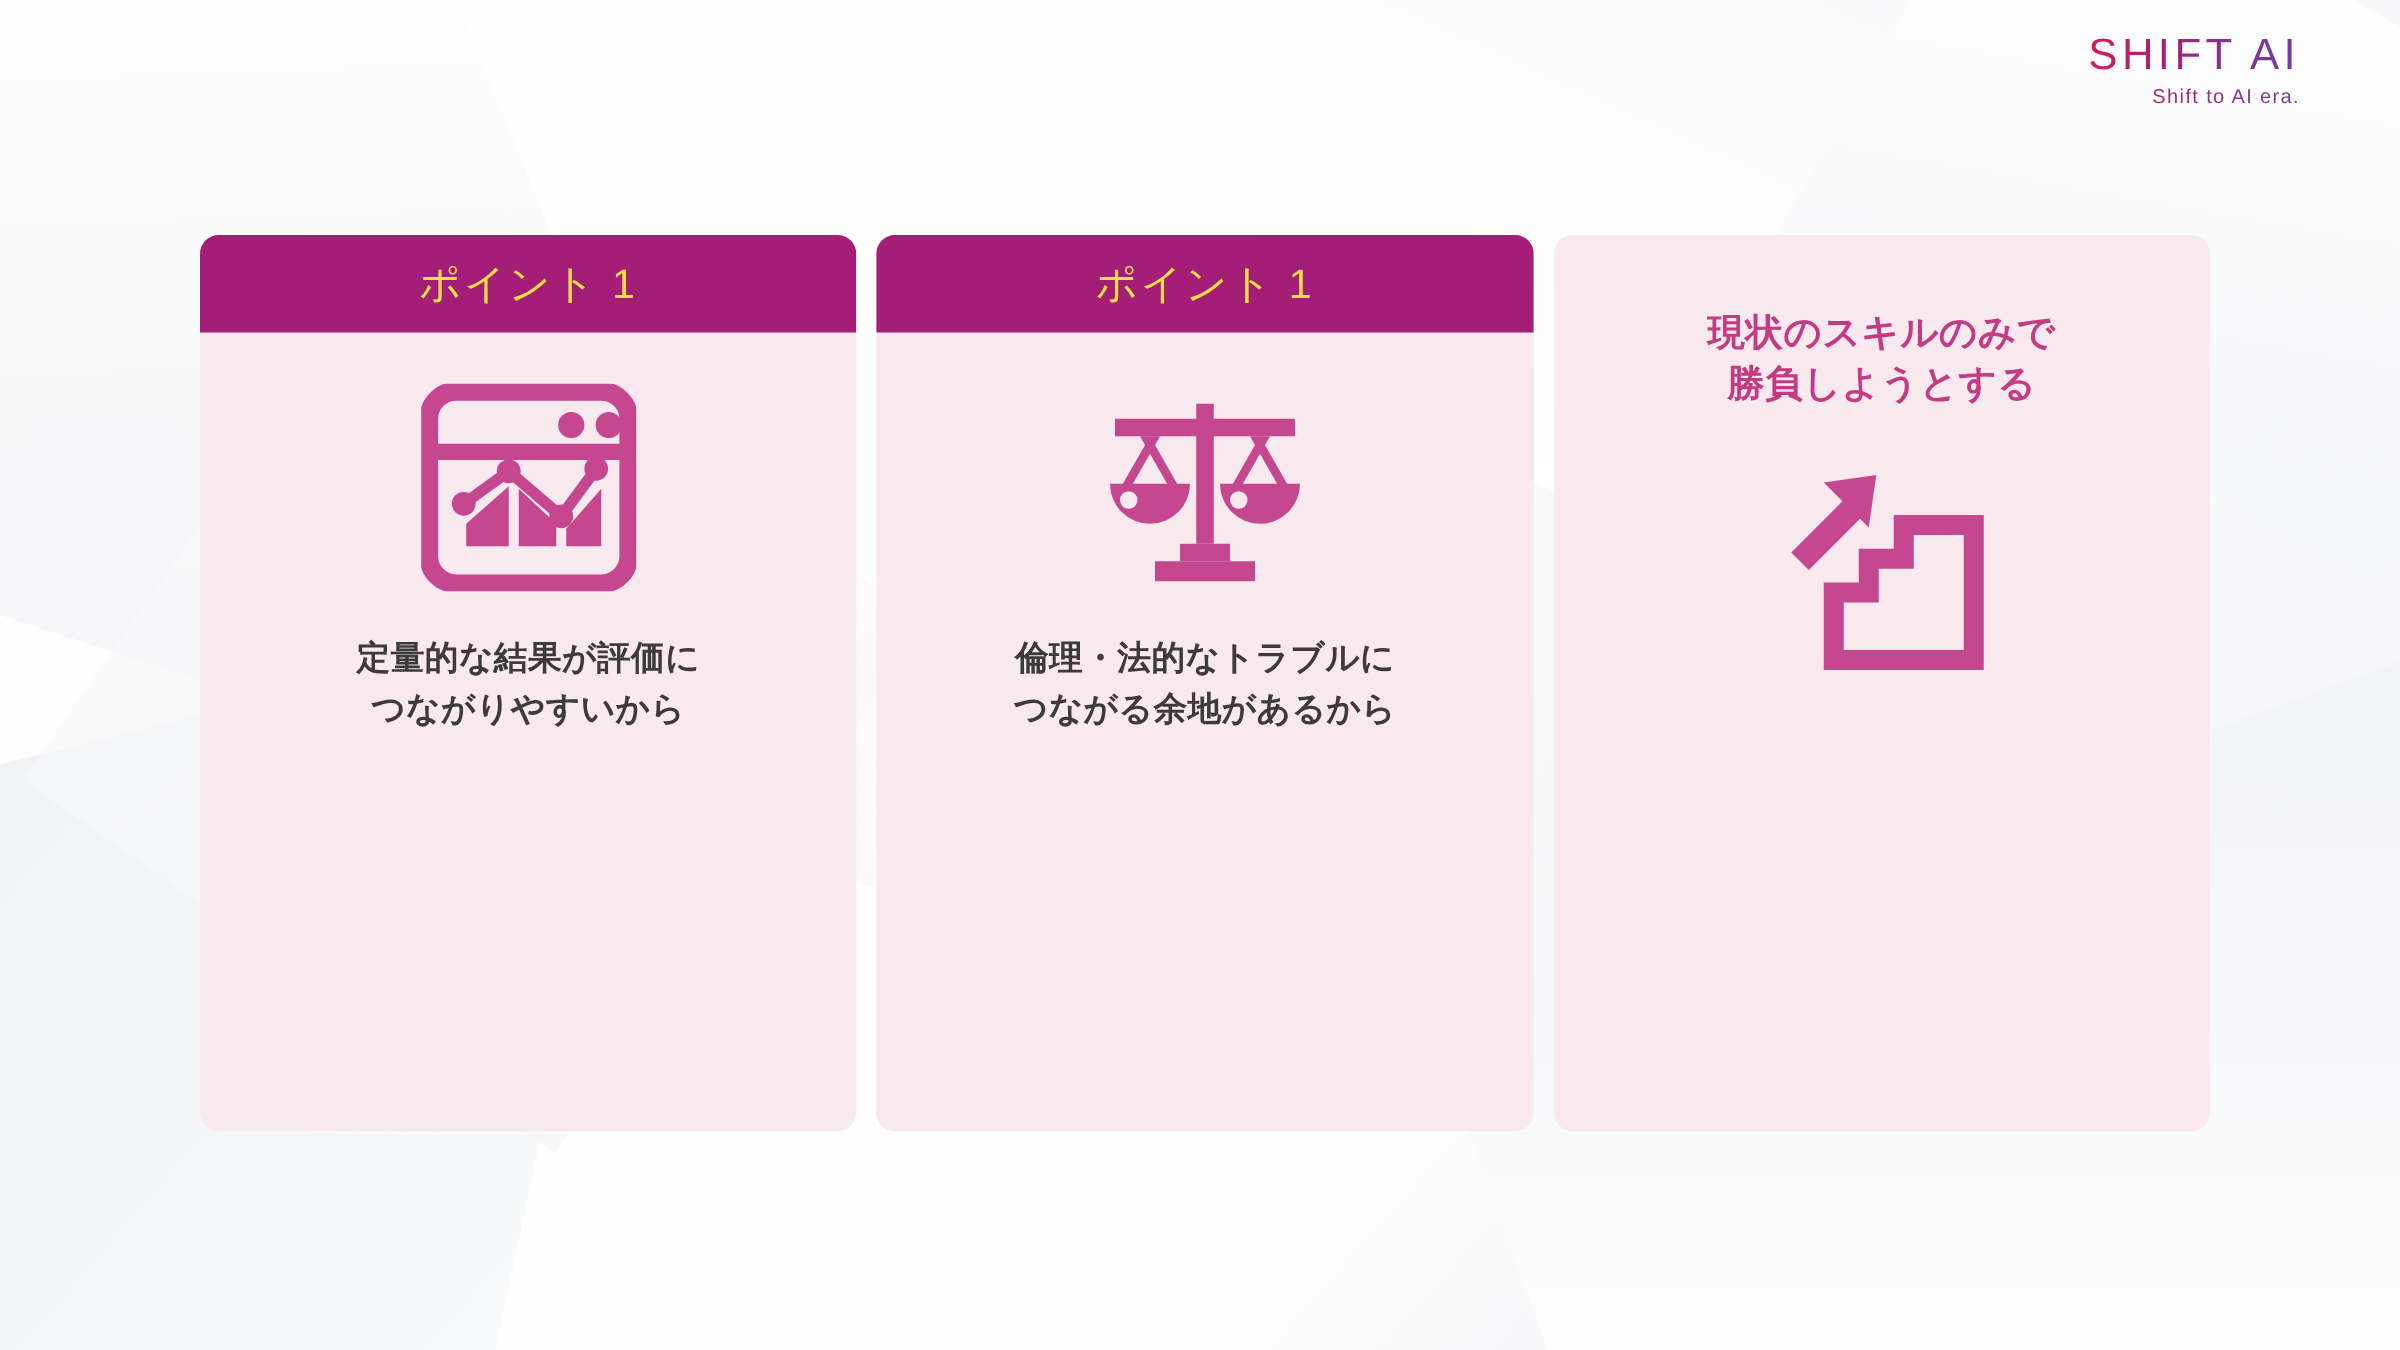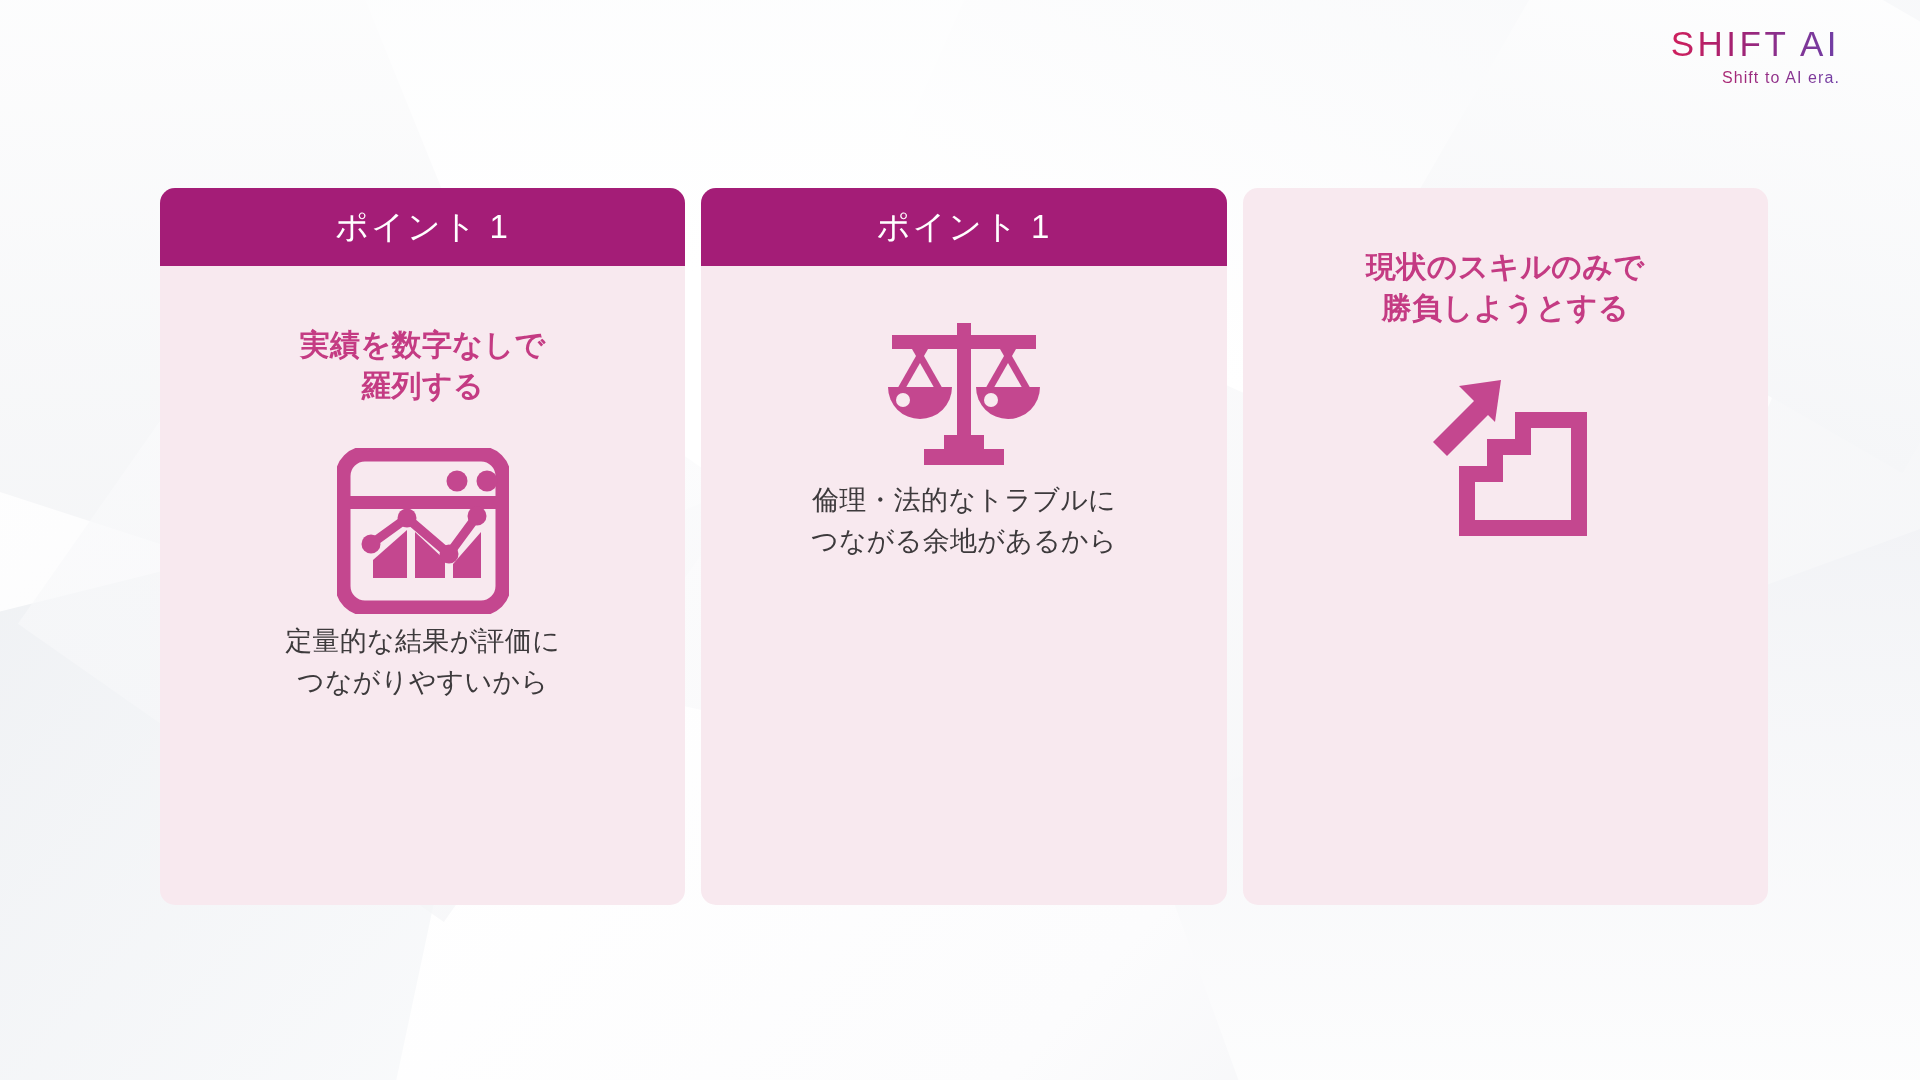--- a/index.html
+++ b/index.html
@@ -81,21 +81,21 @@
     display:flex; flex-direction:column; align-items:center;
     overflow:hidden;
   }
   .card-header{
     width:100%; height:78px;
     background:#a41d77;
     display:flex; align-items:center; justify-content:center;
     flex:0 0 78px;
   }
   .card-header-label{
-    color:#ffffff;
+    color:#fde047;
     font-size:33px;
     font-weight:500;
     letter-spacing:2px;
   }
   .card-title{
     margin-top:58px;
     color:#c43b83;
     font-size:30px;
     font-weight:700;
     line-height:1.38;
@@ -103,23 +103,24 @@
     white-space:pre-line;
     padding:0 20px;
     letter-spacing:.4px;
   }
   .card-icon{
     margin-top:34px;
     height:180px;
     display:flex; align-items:center; justify-content:center;
   }
   .card-desc{
+    margin-top:26px;
     color:#3d3a3c;
     font-size:27px;
-    font-weight:400;
+    font-weight:700;
     line-height:1.52;
     text-align:center;
     white-space:pre-line;
     padding:0 20px;
     letter-spacing:.3px;
   }
 </style>
 </head>
 <body>
 
@@ -138,22 +139,20 @@
   <div class="logo-main">SHIFT AI</div>
   <div class="logo-sub">Shift to AI era.</div>
 </div>
 
 <div class="cards">
 
   <div class="card">
     <div class="card-header">
       <span class="card-header-label">ポイント 1</span>
     </div>
-    <div class="card-title">実績を数字なしで
-羅列する</div>
     <div class="card-icon">
       <svg width="172" height="166" viewBox="0 0 172 166" aria-hidden="true">
         <rect x="6" y="6" width="160" height="154" rx="22" ry="22" fill="none" stroke="#c4478f" stroke-width="15"></rect>
         <circle cx="120" cy="33" r="10.5" fill="#c4478f"></circle>
         <circle cx="150" cy="33" r="10.5" fill="#c4478f"></circle>
         <rect x="6" y="48" width="160" height="13" fill="#c4478f"></rect>
 
         <path d="M36 130 L36 112 L70 82 L70 130 Z" fill="#c4478f"></path>
         <path d="M78 130 L78 84 L108 112 L108 130 Z" fill="#c4478f"></path>
         <path d="M116 130 L116 116 L144 84 L144 130 Z" fill="#c4478f"></path>

